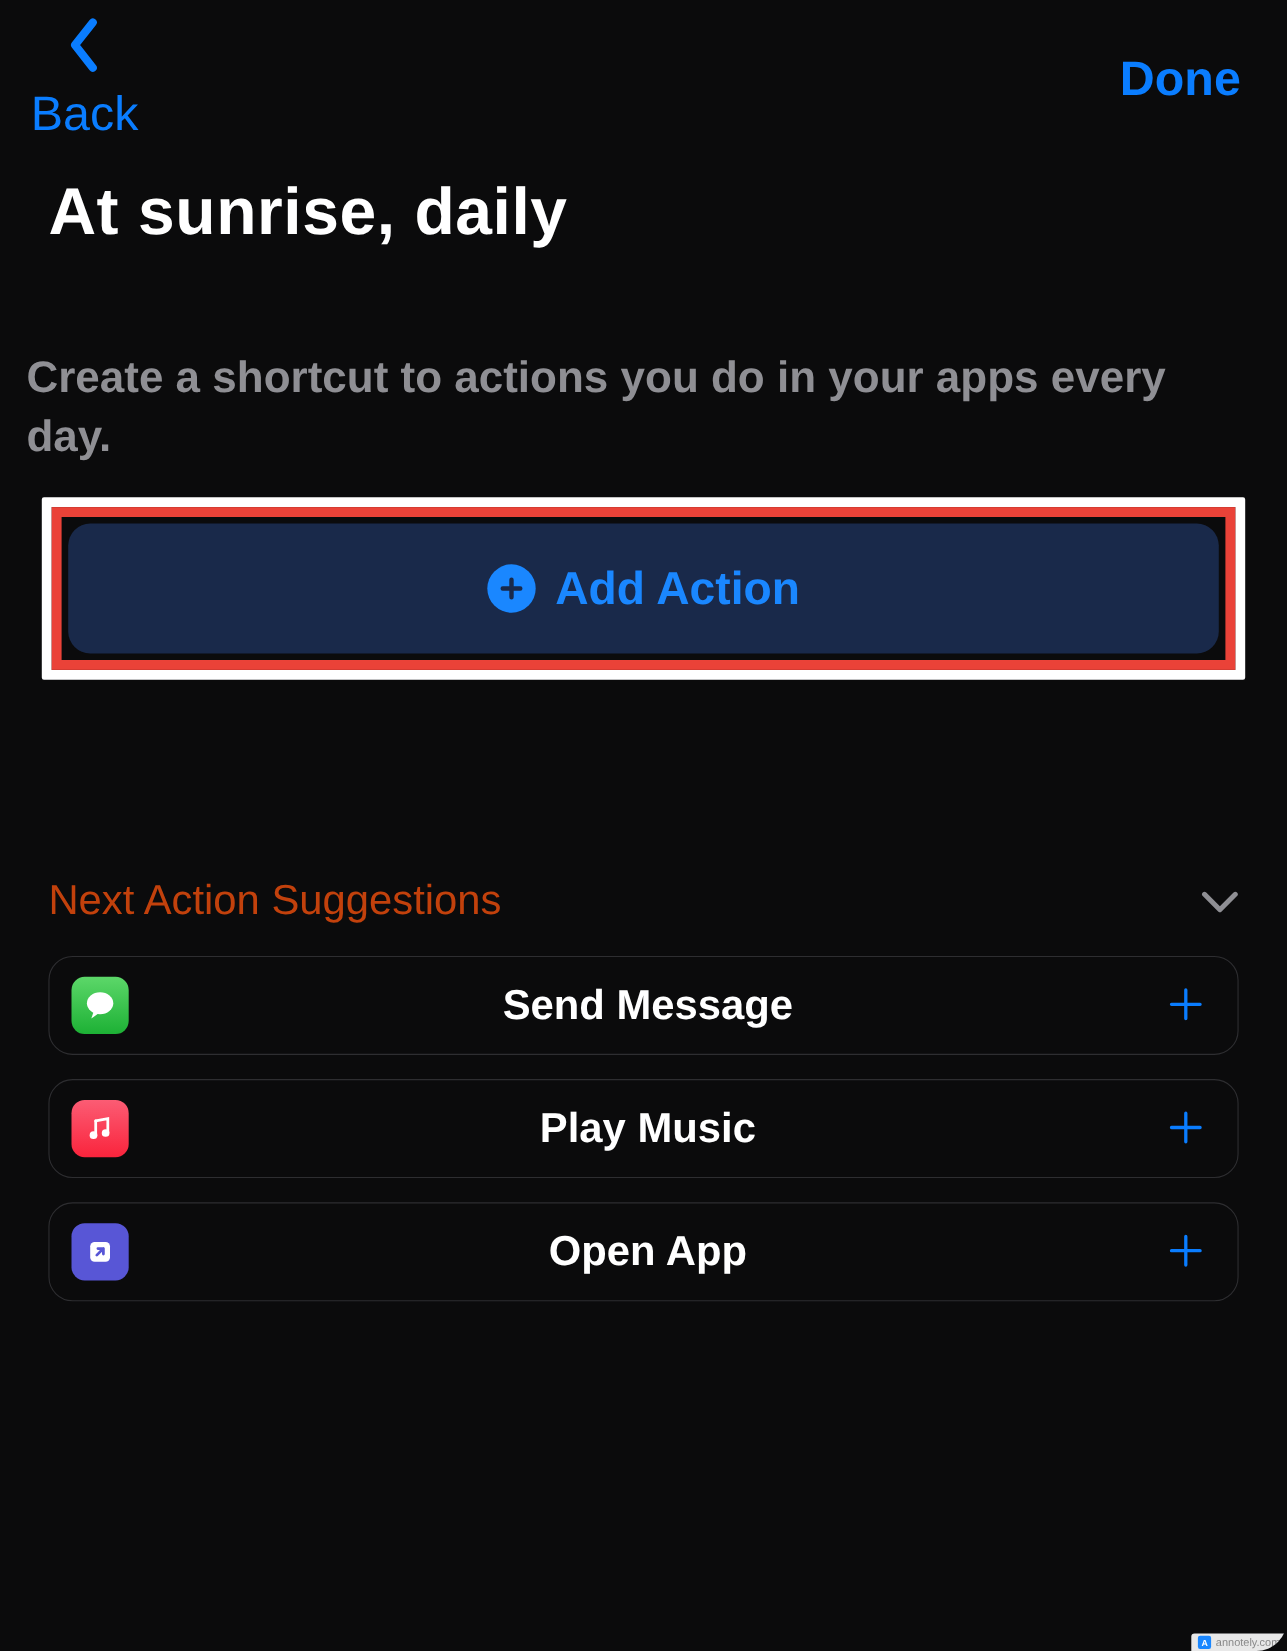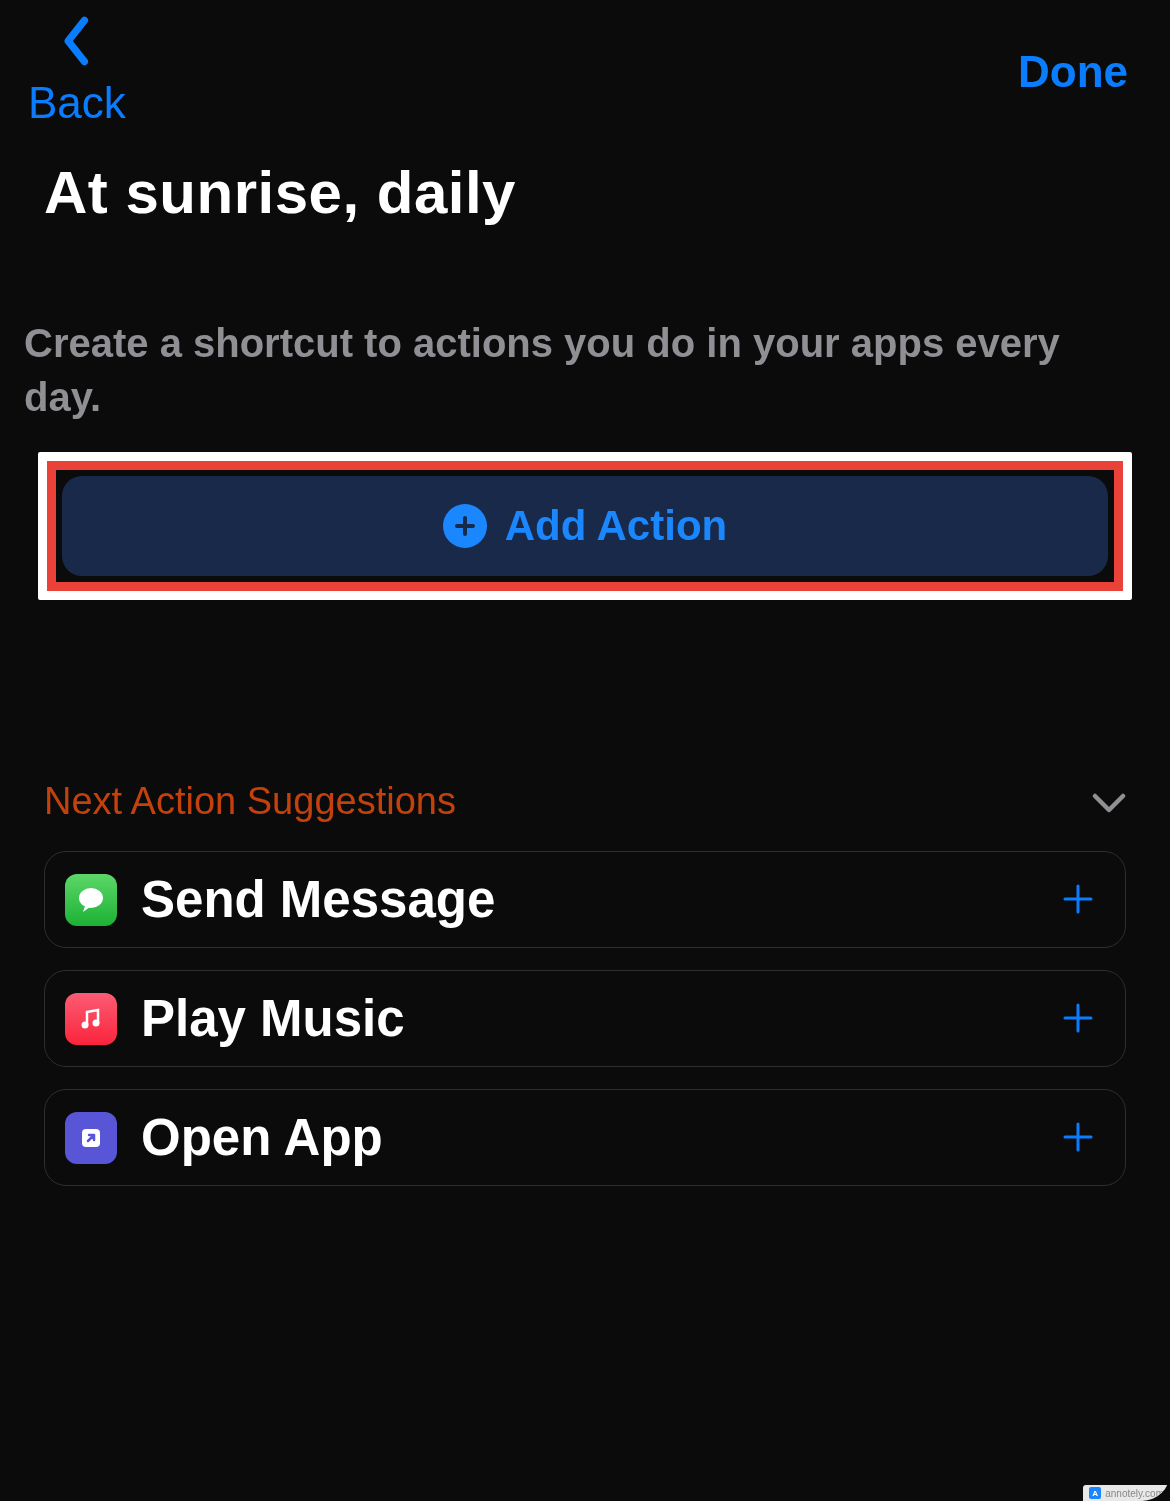--- a/index.html
+++ b/index.html
@@ -70,21 +70,21 @@
   }
   .annotation-inner {
     border: 9px solid #ea4238;
     padding: 6px;
   }
   .add-action-btn {
     width: 100%;
     background: #19294a;
     border: none;
     border-radius: 20px;
-    height: 100px;
+    height: 118px;
     display: flex;
     align-items: center;
     justify-content: center;
     gap: 18px;
     cursor: pointer;
   }
   .plus-circle {
     width: 44px;
     height: 44px;
     background: #1a87ff;
@@ -140,23 +140,24 @@
     display: flex;
     align-items: center;
     justify-content: center;
     flex-shrink: 0;
   }
   .icon-messages { background: linear-gradient(180deg, #5cd769 0%, #1db135 100%); }
   .icon-openapp { background: #5856d6; }
   .icon-music { background: linear-gradient(180deg, #fb5c74 0%, #fa243c 100%); }
   .suggestion-label {
     flex: 1;
-    font-size: 51px;
+    font-size: 38px;
     font-weight: 600;
     color: #fff;
+    text-align: center;
   }
   .add-plus {
     color: #0a7dff;
     font-size: 46px;
     font-weight: 300;
     line-height: 1;
   }
   .add-plus svg { width: 34px; height: 34px; }
   .watermark {
     position: absolute;

